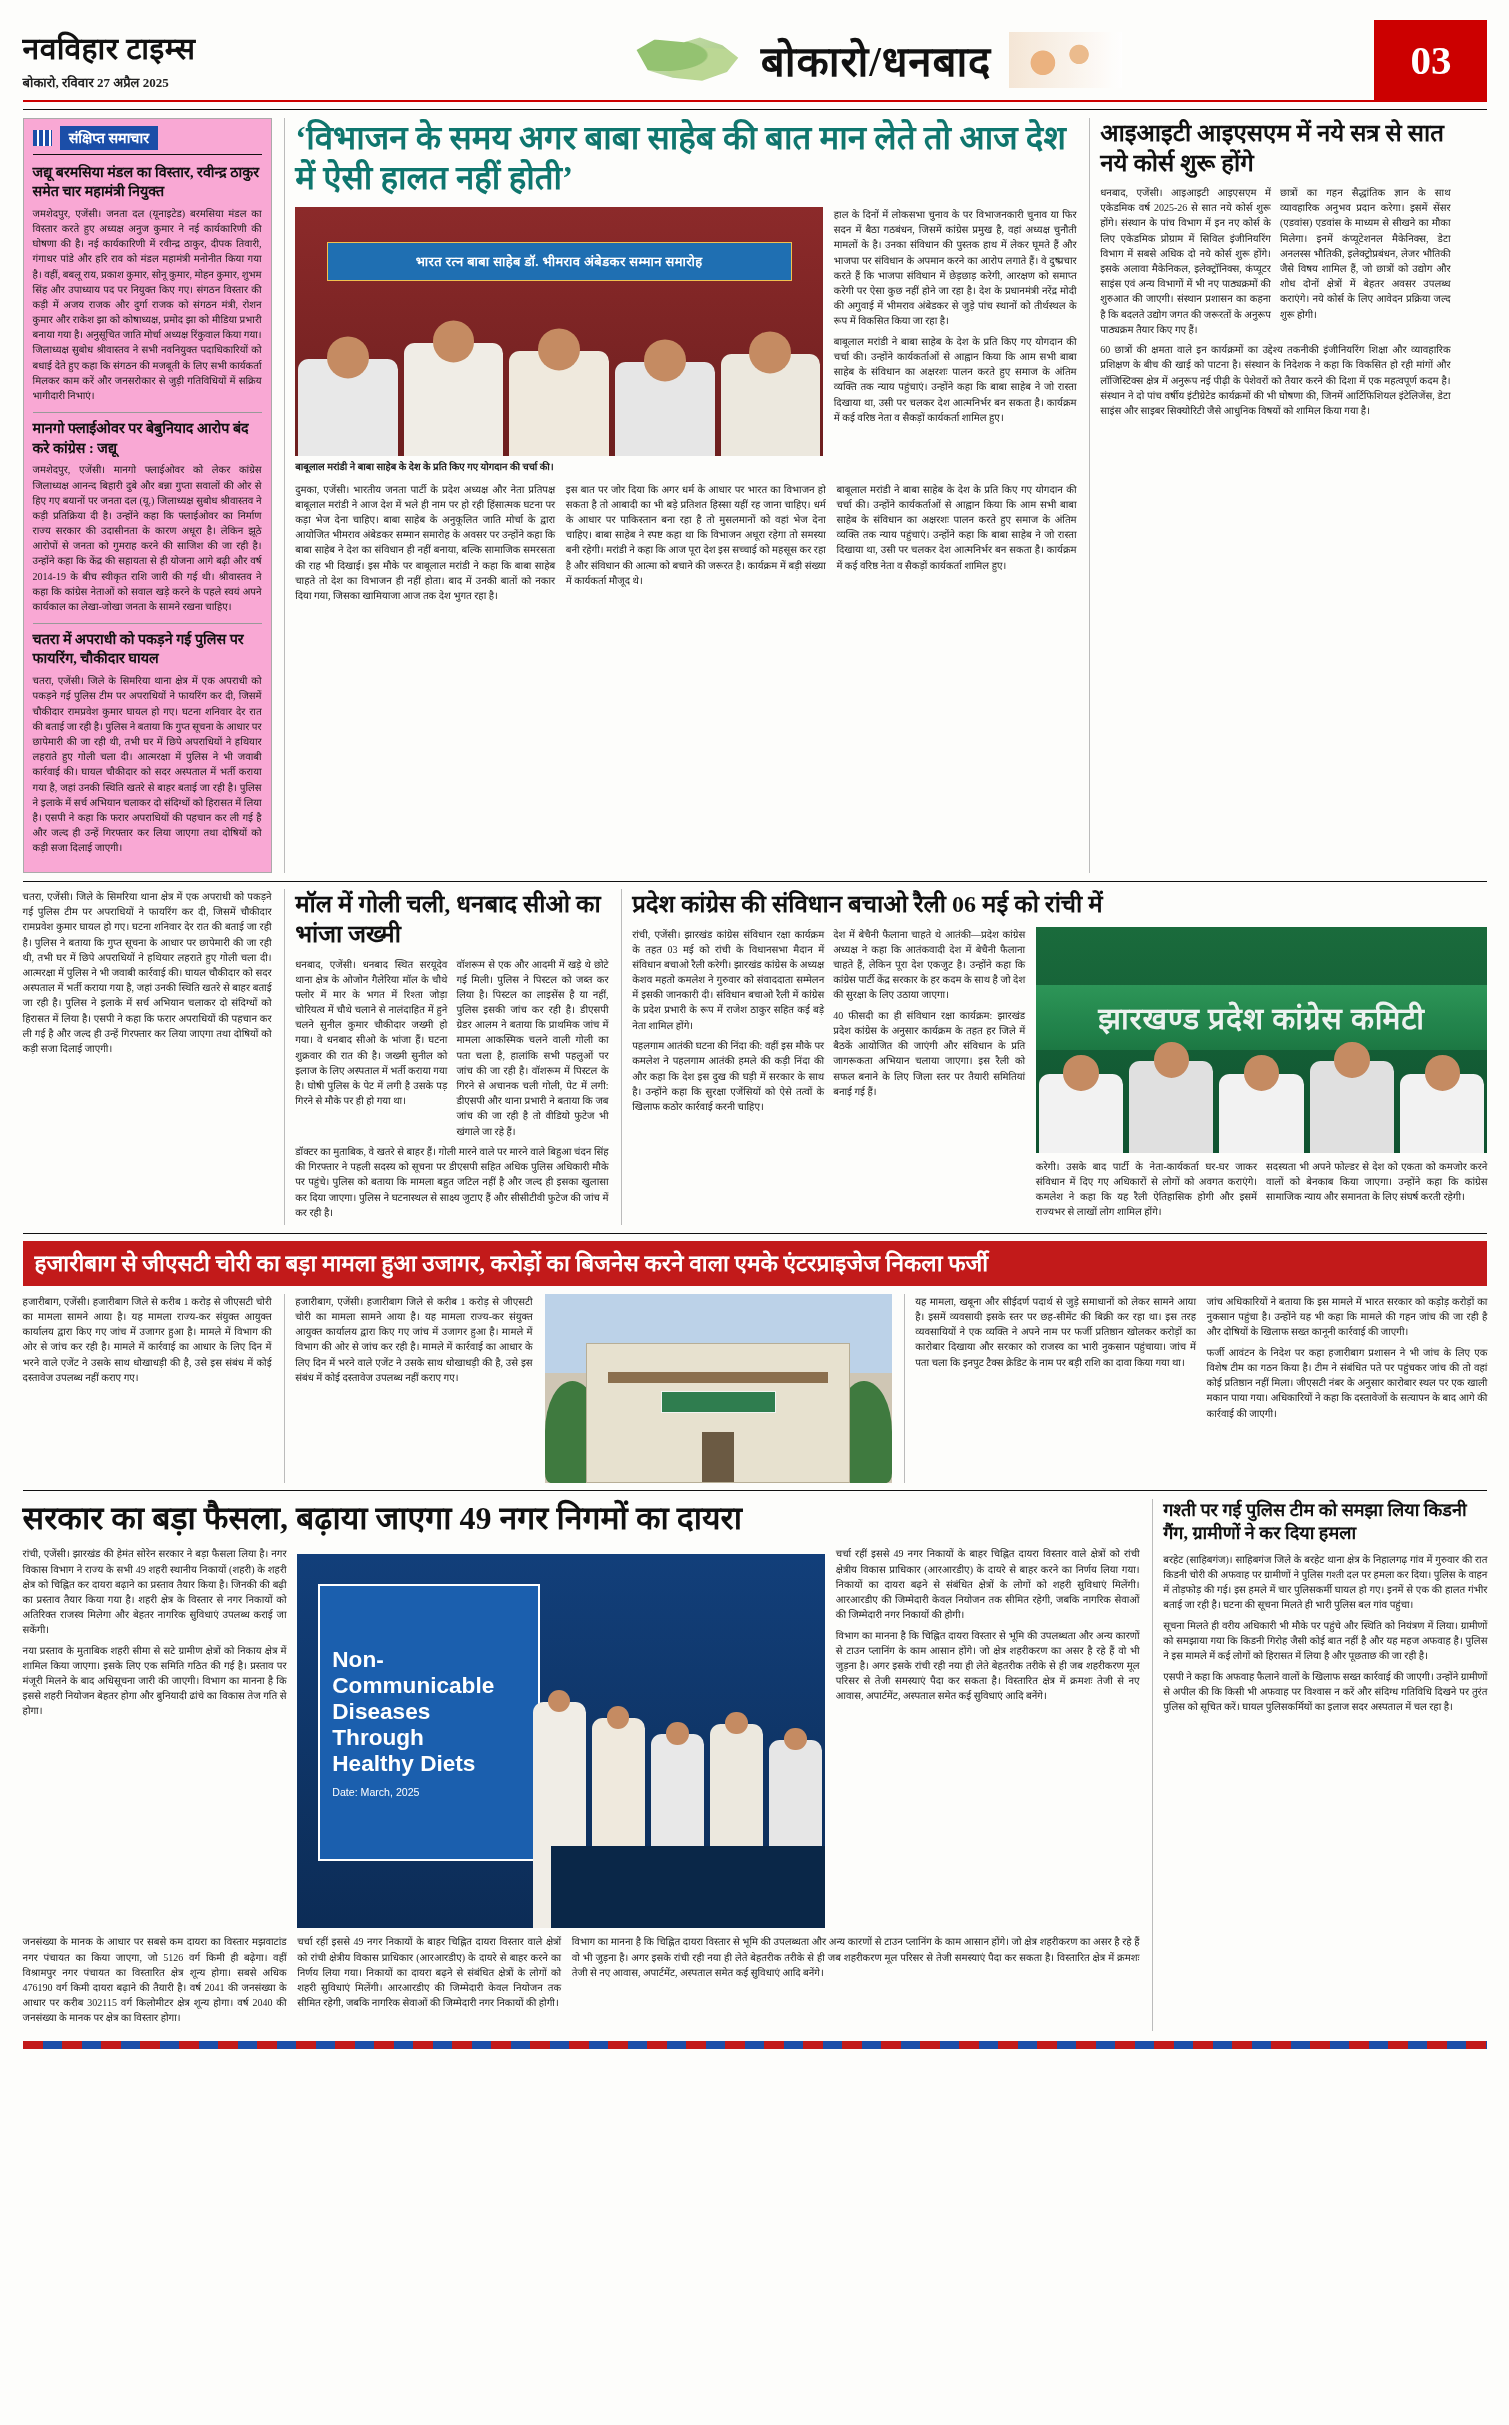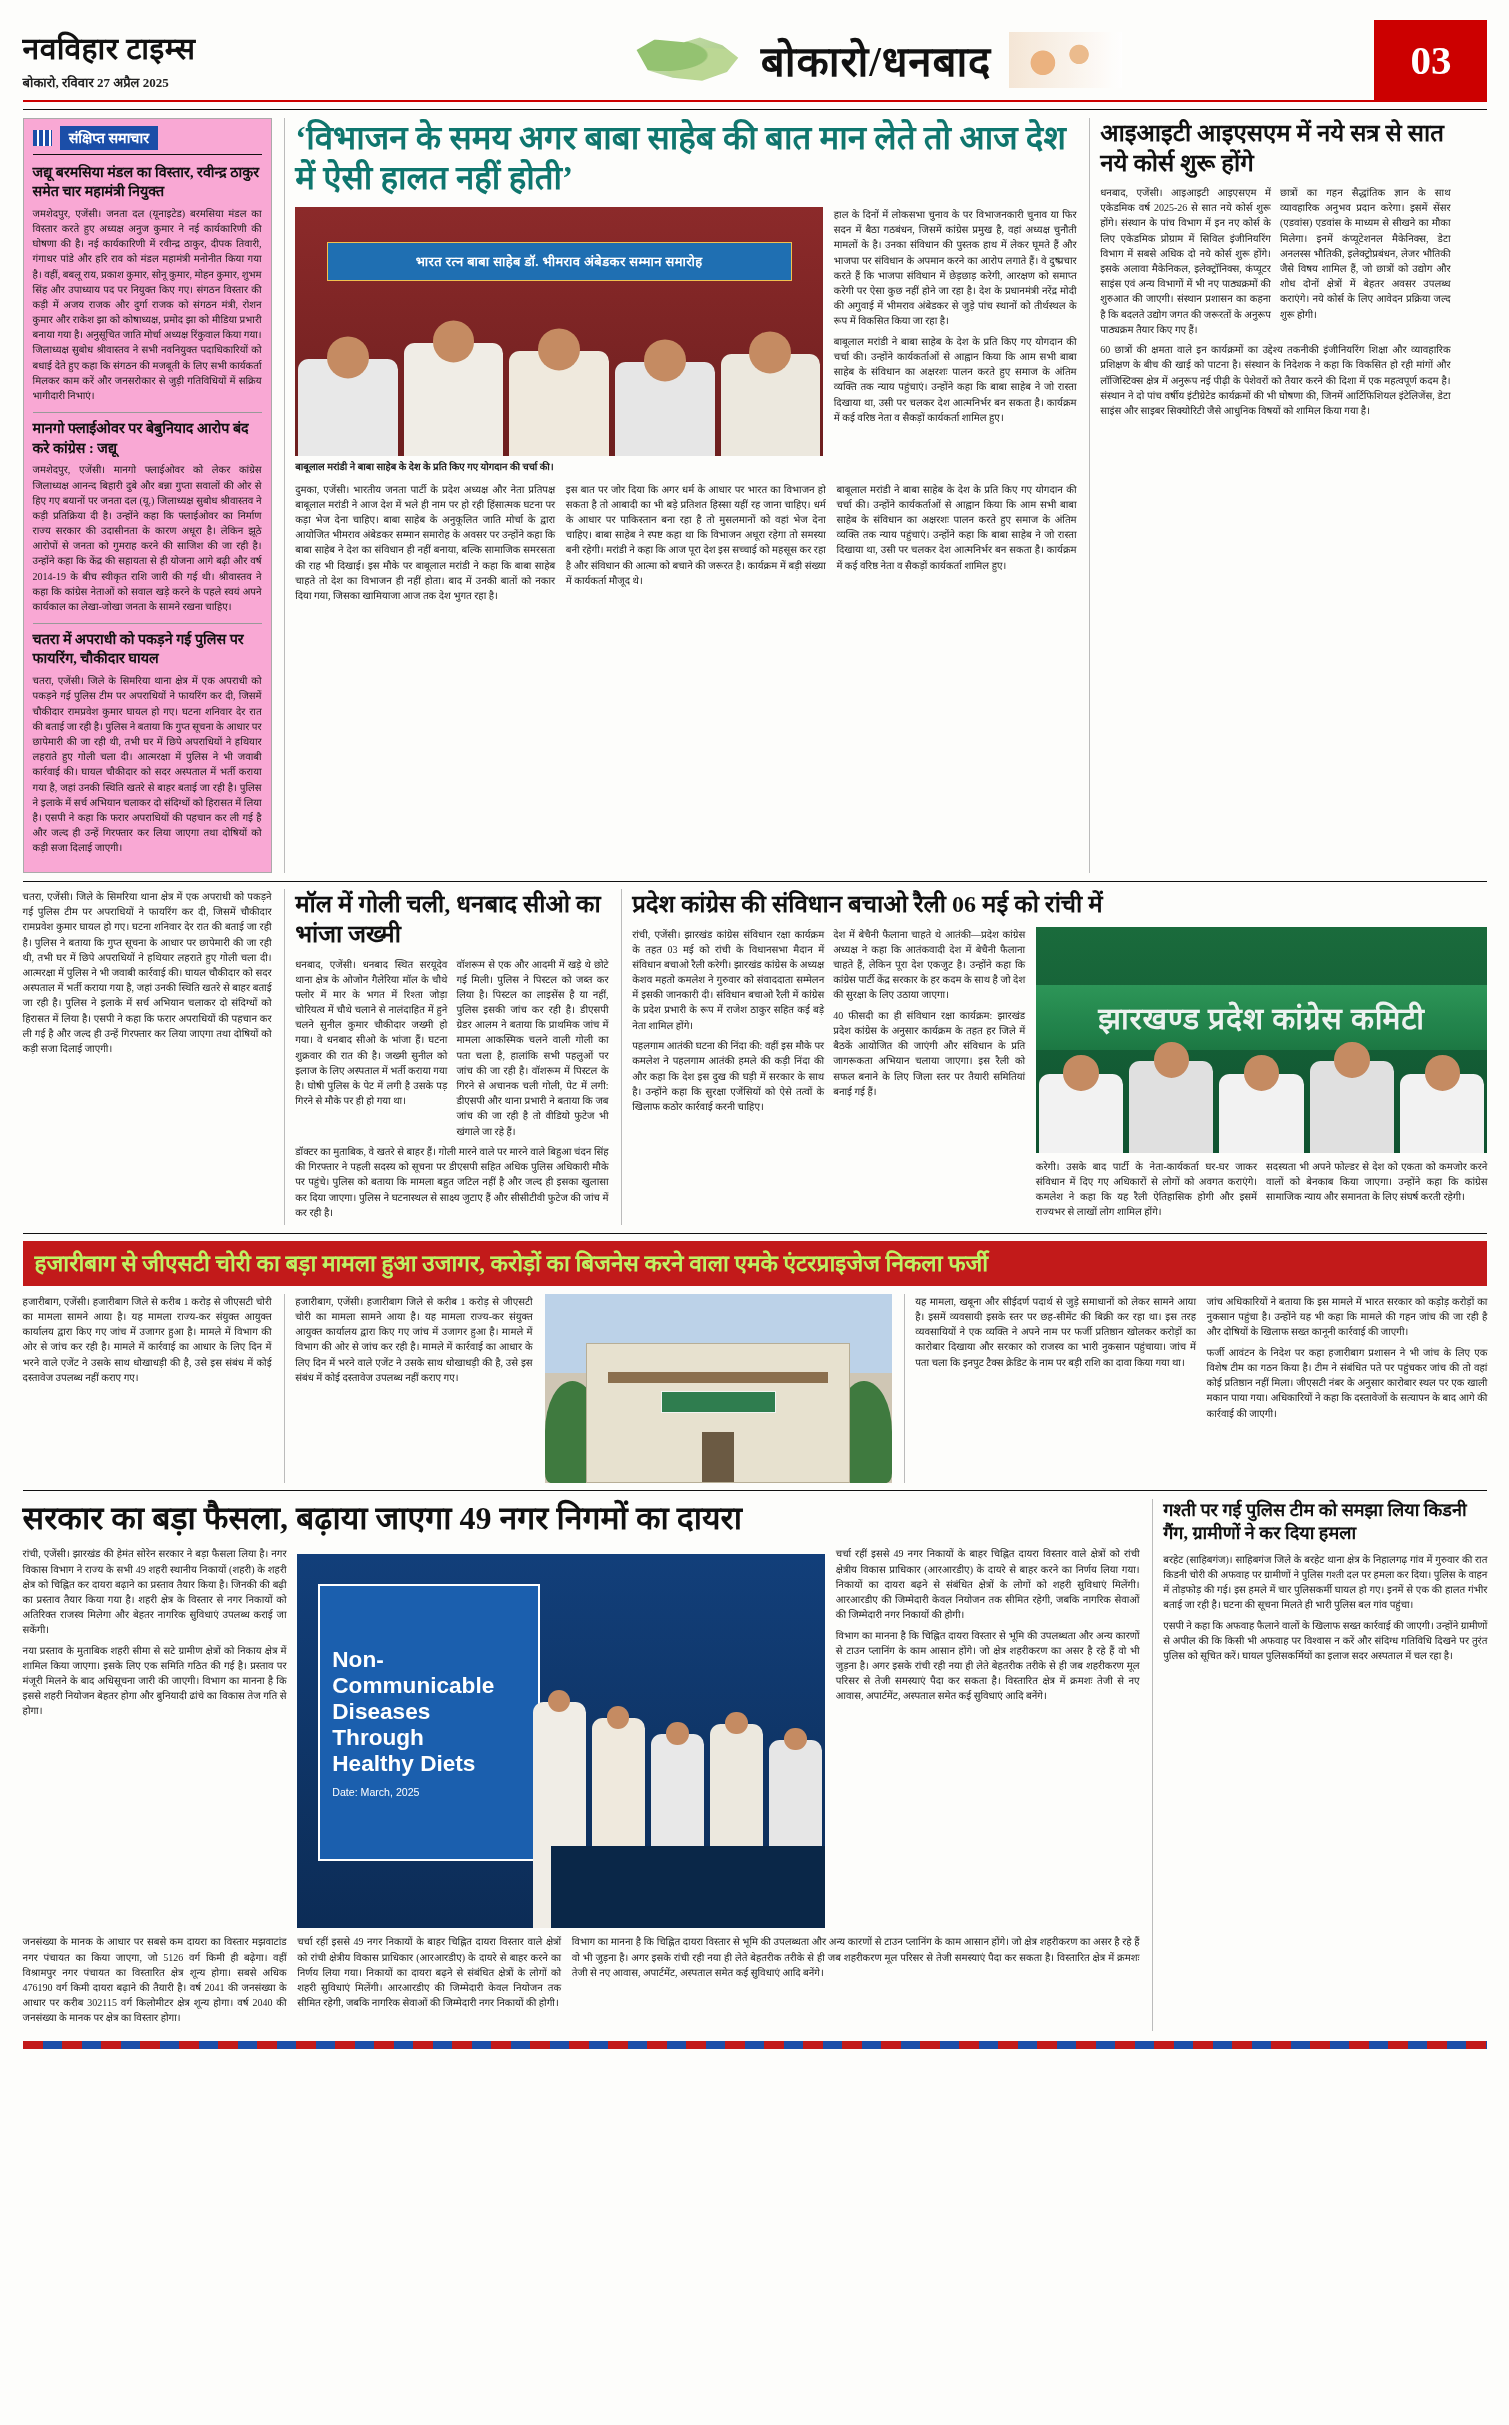--- a/index.html
+++ b/index.html
@@ -208,21 +208,21 @@
     background:#1b5fae; border:2.3px solid #fff; color:#fff;
     font-family:"Liberation Sans", sans-serif; font-weight:bold;
     font-size:22.6px; line-height:1.15; padding:12px; display:flex;
     flex-direction:column; justify-content:center;
   }
   .conf-screen .sm{ font-size:10.6px; font-weight:normal; margin-top:9px; }
   .conf-row{ position:absolute; right:0; bottom:0; width:56%; height:72%; display:flex; align-items:flex-end; }
   .conf-table{ position:absolute; left:48%; right:0; bottom:0; height:22%; background:#0a2748; }
 
   .banner-red {
-    background: #c21a1a; color: #bef264;
+    background: #c21a1a; color: #ffffff;
     font-family: "Liberation Serif", serif;
     font-weight: bold; font-size: 22.6px;
     padding: 9px 12px;
     line-height:1.2;
   }
   .banner-big {
     font-family: "Liberation Serif", serif;
     font-weight: bold; font-size: 32px;
     line-height: 1.2;
     margin: 0 0 9px 0;
@@ -465,19 +465,20 @@
           </div>
         <div style="flex:1;">
             <p class="body">विभाग का मानना है कि चिह्नित दायरा विस्तार से भूमि की उपलब्धता और अन्य कारणों से टाउन प्लानिंग के काम आसान होंगे। जो क्षेत्र शहरीकरण का असर है रहे हैं वो भी जुड़ना है। अगर इसके रांची रही नया ही लेते बेहतरीक तरीके से ही जब शहरीकरण मूल परिसर से तेजी समस्याएं पैदा कर सकता है। विस्तारित क्षेत्र में क्रमशः तेजी से नए आवास, अपार्टमेंट, अस्पताल समेत कई सुविधाएं आदि बनेंगे।</p>
           </div>
       </div>
     </div>
 
     <div style="flex:1; padding-left:10.6px; border-left:0.8px solid #bbb;">
       <h3 class="head-m">गश्ती पर गई पुलिस टीम को समझा लिया किडनी गैंग, ग्रामीणों ने कर दिया हमला</h3>
       <p class="body">बरहेट (साहिबगंज)। साहिबगंज जिले के बरहेट थाना क्षेत्र के निहालगढ़ गांव में गुरुवार की रात किडनी चोरी की अफवाह पर ग्रामीणों ने पुलिस गश्ती दल पर हमला कर दिया। पुलिस के वाहन में तोड़फोड़ की गई। इस हमले में चार पुलिसकर्मी घायल हो गए। इनमें से एक की हालत गंभीर बताई जा रही है। घटना की सूचना मिलते ही भारी पुलिस बल गांव पहुंचा।</p>
+      <p class="body">सूचना मिलते ही वरीय अधिकारी भी मौके पर पहुंचे और स्थिति को नियंत्रण में लिया। ग्रामीणों को समझाया गया कि किडनी गिरोह जैसी कोई बात नहीं है और यह महज अफवाह है। पुलिस ने इस मामले में कई लोगों को हिरासत में लिया है और पूछताछ की जा रही है।</p>
       <p class="body">एसपी ने कहा कि अफवाह फैलाने वालों के खिलाफ सख्त कार्रवाई की जाएगी। उन्होंने ग्रामीणों से अपील की कि किसी भी अफवाह पर विश्वास न करें और संदिग्ध गतिविधि दिखने पर तुरंत पुलिस को सूचित करें। घायल पुलिसकर्मियों का इलाज सदर अस्पताल में चल रहा है।</p>
     </div>
   </div>
 
   <div class="footer-strip"></div>
 </div>
 
 
 </body></html>

